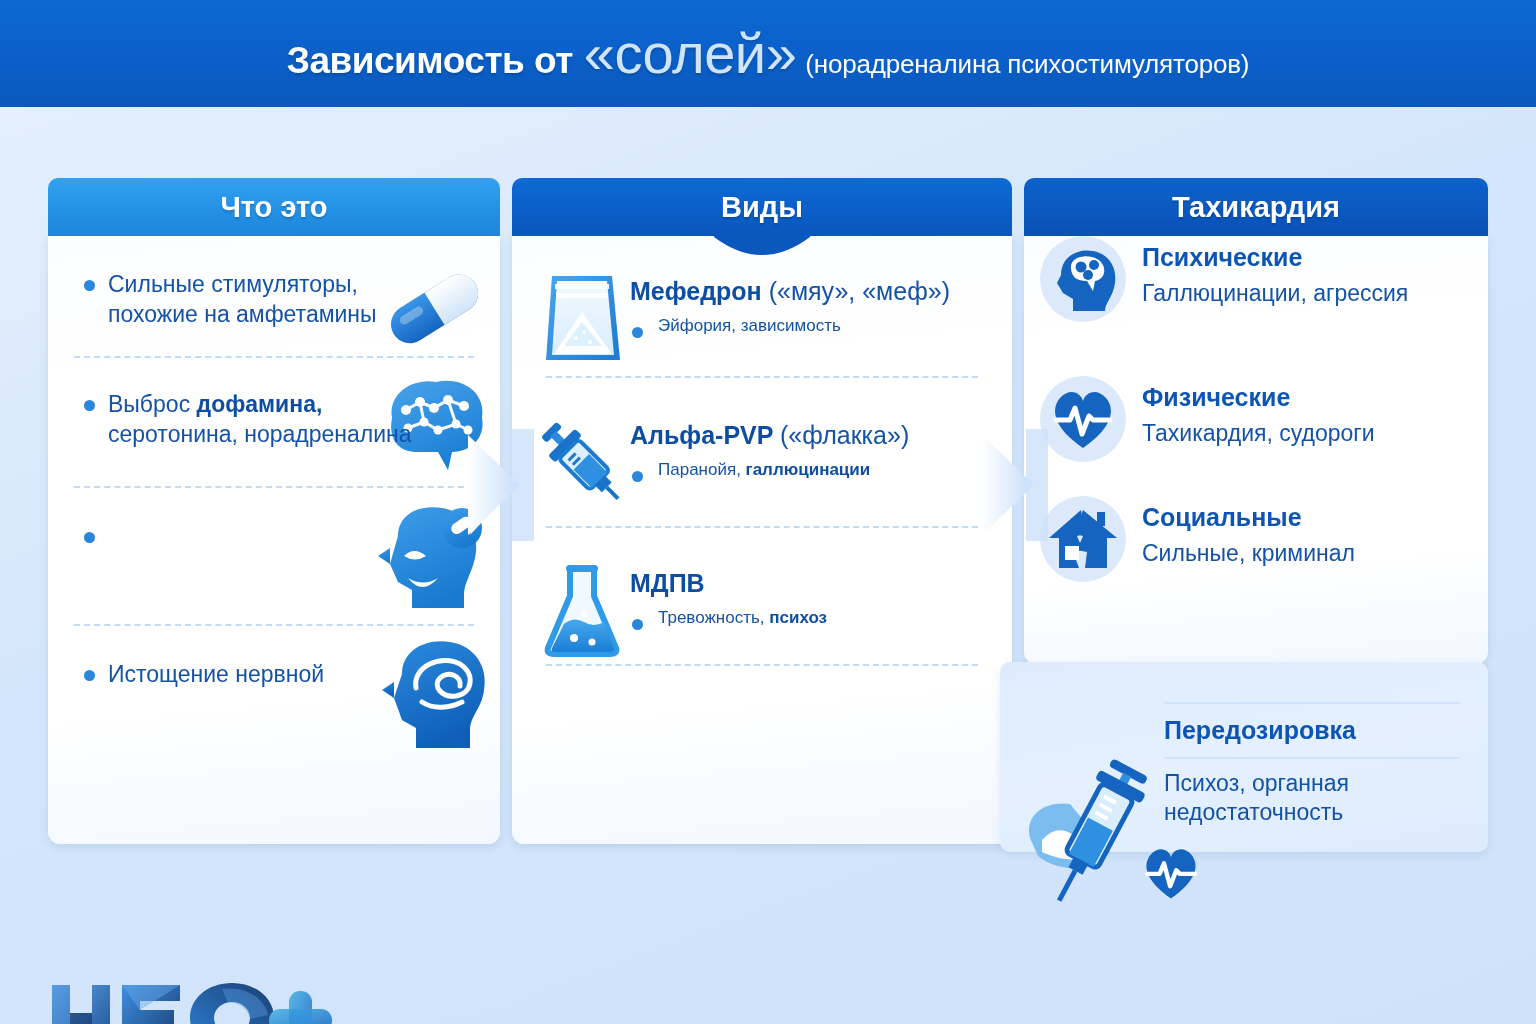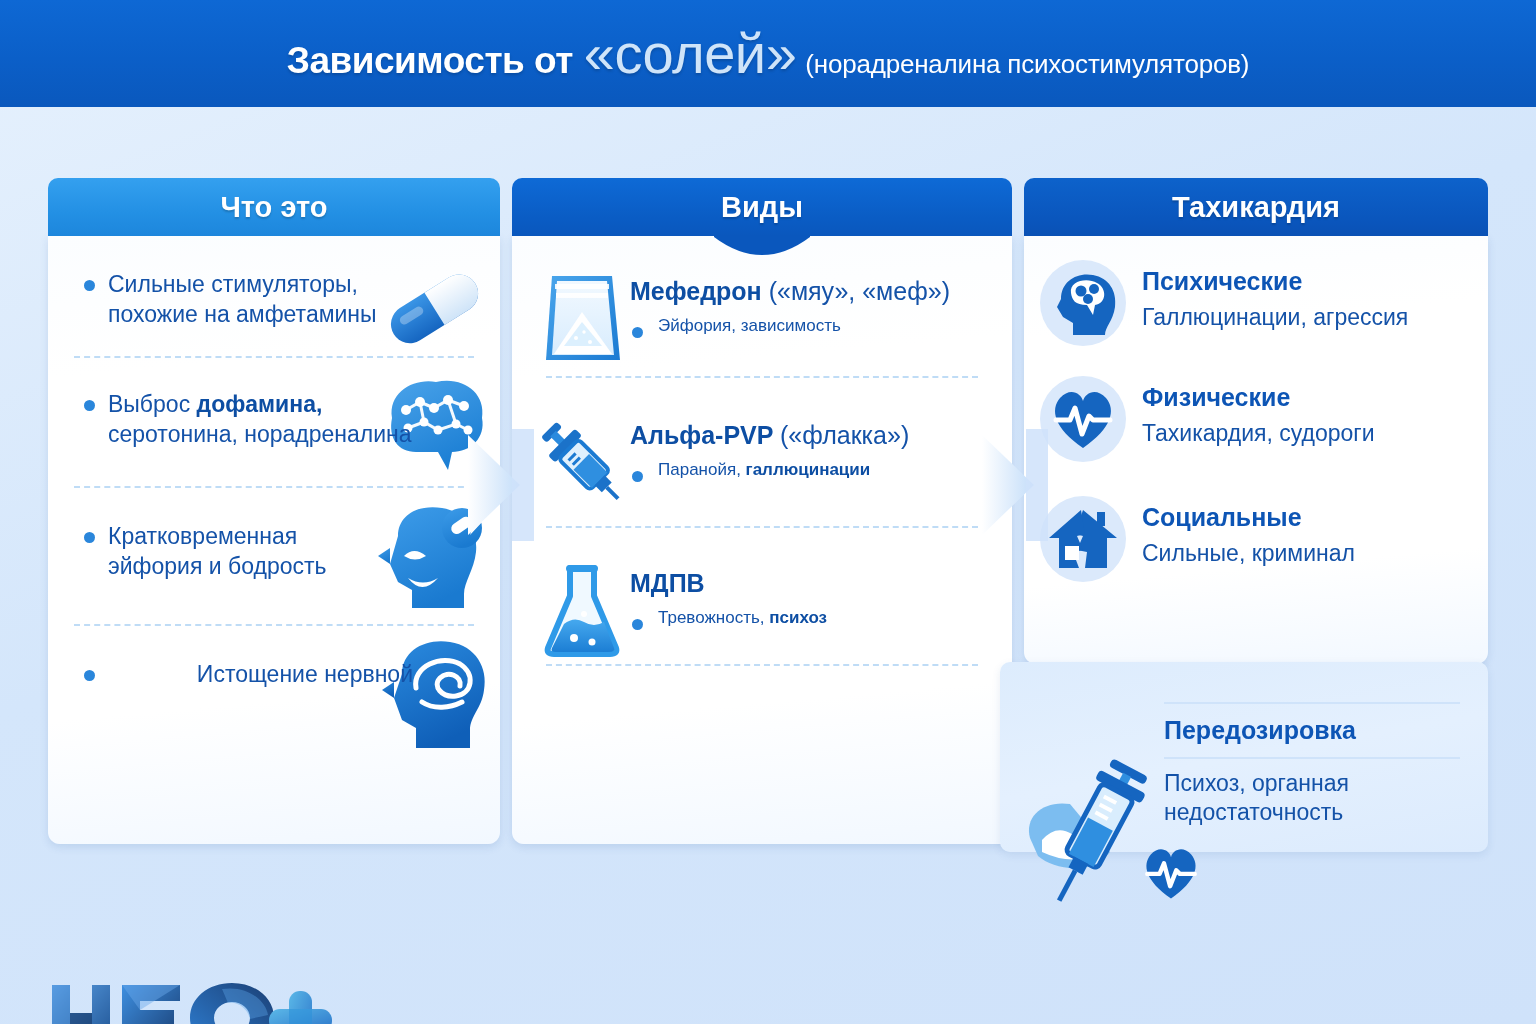--- a/index.html
+++ b/index.html
@@ -231,24 +231,20 @@
               <circle cx="82" cy="52" r="4.5"></circle>
                 <circle cx="94" cy="58" r="4.5"></circle>
             </g>
           </svg>
         </div>
       </div>
       <div class="dash-sep"></div>
 
       <div class="what-row" style="padding-top:34px; height:136px;">
         <span class="bullet-dot" style="top:44px;"></span>
-        <div class="what-text" style="margin-left:26px; width:280px;">
-          <span>Кратковременная</span><br>
-          <span>эйфория и бодрость</span>
-        </div>
         <div class="what-icon" style="top:10px; right:6px;">
           <svg width="126" height="118" viewBox="0 0 126 118">
             <defs>
                 <linearGradient id="hea" x1="0" y1="0" x2="0.4" y2="1">
               <stop offset="0%" stop-color="#3d9ce9"></stop>
                   <stop offset="100%" stop-color="#1a7ad0"></stop>
             </linearGradient>
               </defs>
             <path d="M30 38 C30 16 52 6 74 10 C98 14 110 32 108 54 C106 72 96 84 96 96 L96 110 L44 110 L44 92 L30 84 L22 66 Z" fill="url(#hea)"></path>
             <path d="M22 66 L10 58 L22 50 Z" fill="url(#hea)"></path>
@@ -259,21 +255,21 @@
             <circle cx="94" cy="30" r="20" fill="url(#hea)"></circle>
             <g fill="#ffffff">
               <rect x="82" y="22" width="22" height="11" rx="5.5" transform="rotate(-35 93 27)"></rect>
               <path d="M103 14 h11 l-7 9 h8 l-13 14 4 -12 h-8 z"></path>
             </g>
           </svg>
         </div>
       </div>
       <div class="dash-sep"></div>
 
-      <div class="what-row" style="padding-top:34px; height:150px;text-align:right;">
+      <div class="what-row" style="padding-top:34px; height:150px;">
         <span class="bullet-dot" style="top:44px;"></span>
         <div class="what-text" style="margin-left:26px; width:305px;">
           <span>Истощение нервной</span><br>
         </div>
         <div class="what-icon" style="top:6px; right:4px;">
           <svg width="120" height="124" viewBox="0 0 120 124">
             <defs>
                 <linearGradient id="hbt" x1="0" y1="0" x2="0.4" y2="1">
               <stop offset="0%" stop-color="#2a8ade"></stop>
                   <stop offset="100%" stop-color="#0f5fb8"></stop>
@@ -401,21 +397,21 @@
         </div>
       </div>
       <div class="kind-dash"></div>
     </div>
   </div>
 
   <div class="col" id="col-danger">
     <div class="col-head">Тахикардия</div>
     <div class="col-body">
 
-      <div class="dang-row" style="padding-top:24px; height:128px;">
+      <div class="dang-row" style="height:128px;">
         <div class="dang-badge">
           <svg width="72" height="72" viewBox="0 0 72 72">
             <path d="M14 32 C14 14 30 5 46 8 C62 11 70 24 68 40 C66 54 58 60 58 68 L26 68 L26 56 L16 50 L10 40 Z" fill="#1565c0"></path>
             <path d="M24 26 C22 14 40 10 50 16 C60 21 60 36 48 38 L46 48 L40 38 C28 38 25 33 24 26 Z" fill="#ffffff"></path>
             <g fill="#1565c0">
               <circle cx="34" cy="24" r="5.5"></circle>
                 <circle cx="47" cy="22" r="5"></circle>
                 <circle cx="41" cy="32" r="5"></circle>
             </g>
           </svg>

